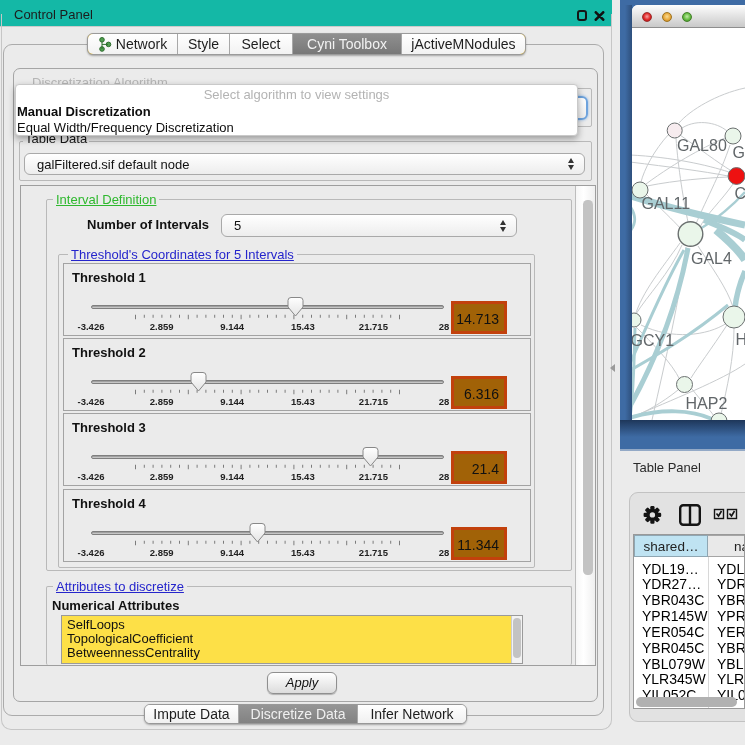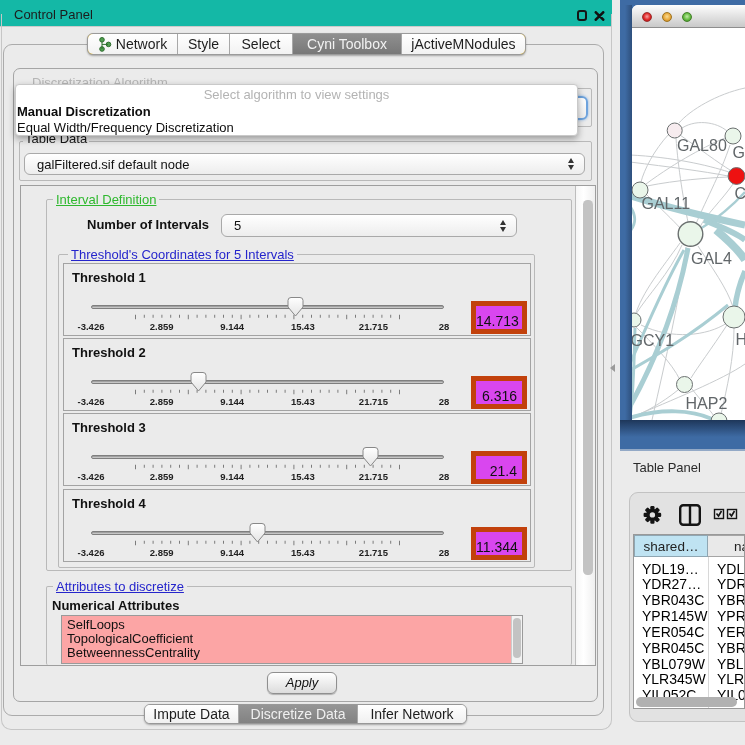--- a/index.html
+++ b/index.html
@@ -26,27 +26,27 @@
   
   .combo { position:absolute; background:linear-gradient(#ffffff,#ededed); border:1px solid #a9a9a9; border-radius:6px; font-size:13px; color:#111; }
   .combo .tx { position:absolute; left:12px; top:3px; }
   .arrows { position:absolute; right:9px; top:50%; width:7px; height:12px; margin-top:-6px; }
   .arrows:before { content:""; position:absolute; left:0; top:0; border-left:3.5px solid transparent; border-right:3.5px solid transparent; border-bottom:5px solid #333; }
   .arrows:after { content:""; position:absolute; left:0; bottom:0; border-left:3.5px solid transparent; border-right:3.5px solid transparent; border-top:5px solid #333; }
   
   .tpanel { position:absolute; left:63px; width:468px; height:73px; border:1px solid #a3a3a3; background:#ebebeb; }
   .tpanel .title { position:absolute; left:8px; top:6px; font-size:13px; font-weight:bold; color:#111; }
   .track { position:absolute; left:27px; top:41px; width:353px; height:4px; background:linear-gradient(#8e8e8e,#d8d8d8); border:1px solid #7f7f7f; border-radius:2px; }
-  .vbox { position:absolute; left:407px; top:37px; width:56px; height:33px; background:#d946ef; border:5px solid #c2410c; font-size:14px; color:#111; text-align:right; line-height:31px; padding-right:5px; }
+  .vbox { position:absolute; left:387px; top:37px; width:56px; height:33px; background:#a16207; border:3px solid #c2410c; font-size:14px; color:#111; text-align:right; line-height:31px; padding-right:5px; }
   .ticks { position:absolute; left:27px; top:50px; width:353px; height:6px; }
   .tlabels { position:absolute; left:0; top:57px; width:100%; font-size:9.5px; font-weight:bold; color:#222; }
   .tlabels span { position:absolute; transform:translateX(-50%); }
   .thumb { position:absolute; top:33px; width:17px; height:20px; }
   
-  #attrlist { left:61px; top:615px; width:462px; height:49px; background:#fca5a5; border:1px solid #9a9a9a; font-size:13px; color:#111; overflow:hidden; }
+  #attrlist { left:61px; top:615px; width:462px; height:49px; background:#fde047; border:1px solid #9a9a9a; font-size:13px; color:#111; overflow:hidden; }
   #attrlist { padding-top:2px; } #attrlist div { padding-left:5px; height:14px; line-height:14px; }
   
   #applybtn { left:267px; top:672px; width:70px; height:22px; border:1px solid #8f8f8f; border-radius:6px; background:linear-gradient(#ffffff,#dcdcdc); font-size:13px; color:#111; text-align:center; line-height:20px; box-shadow:0 1px 1px rgba(0,0,0,0.25);font-style:italic; }
   
   #bottabs { left:144px; top:704px; height:20px; display:flex; border:1px solid #989898; border-radius:6px; background:#fff; box-shadow:0 1px 2px rgba(0,0,0,0.3); overflow:hidden; font-size:14px; color:#1d1d1d; }
   #bottabs .seg { display:flex; align-items:center; justify-content:center; border-right:1px solid #a8a8a8; background:linear-gradient(#ffffff,#f0f0f0); }
   #bottabs .seg:last-child { border-right:none; }
   #bottabs .sel { background:linear-gradient(#959595,#828282); color:#f0f0f0; }
   
   #popup { z-index:10; left:15px; top:84px; width:563px; height:52px; background:#fff; border:1px solid #c9c9c9; border-radius:4px; box-shadow:0 3px 7px rgba(0,0,0,0.35); }

